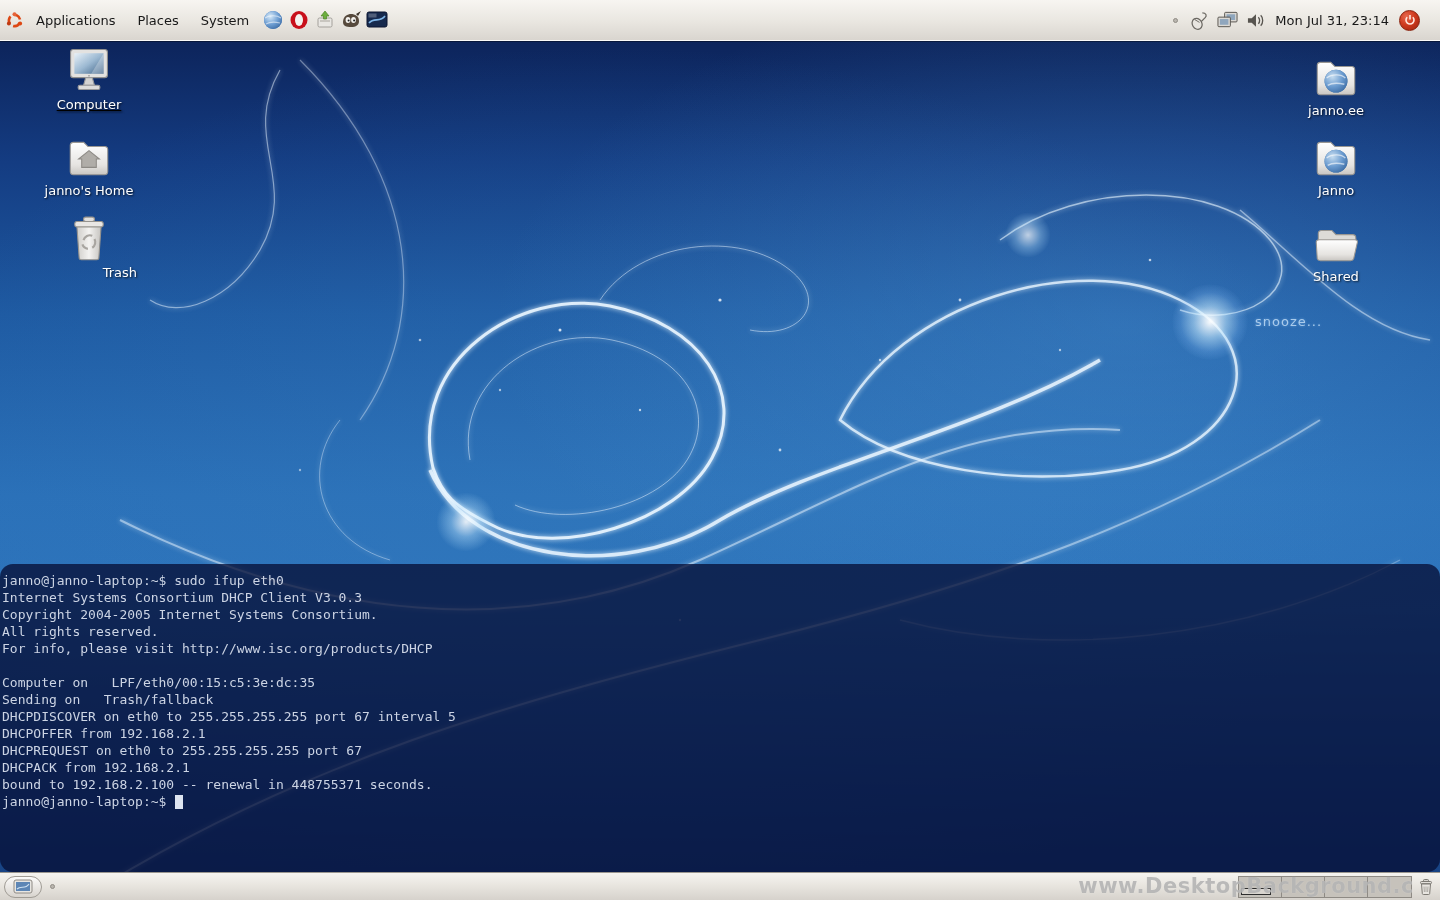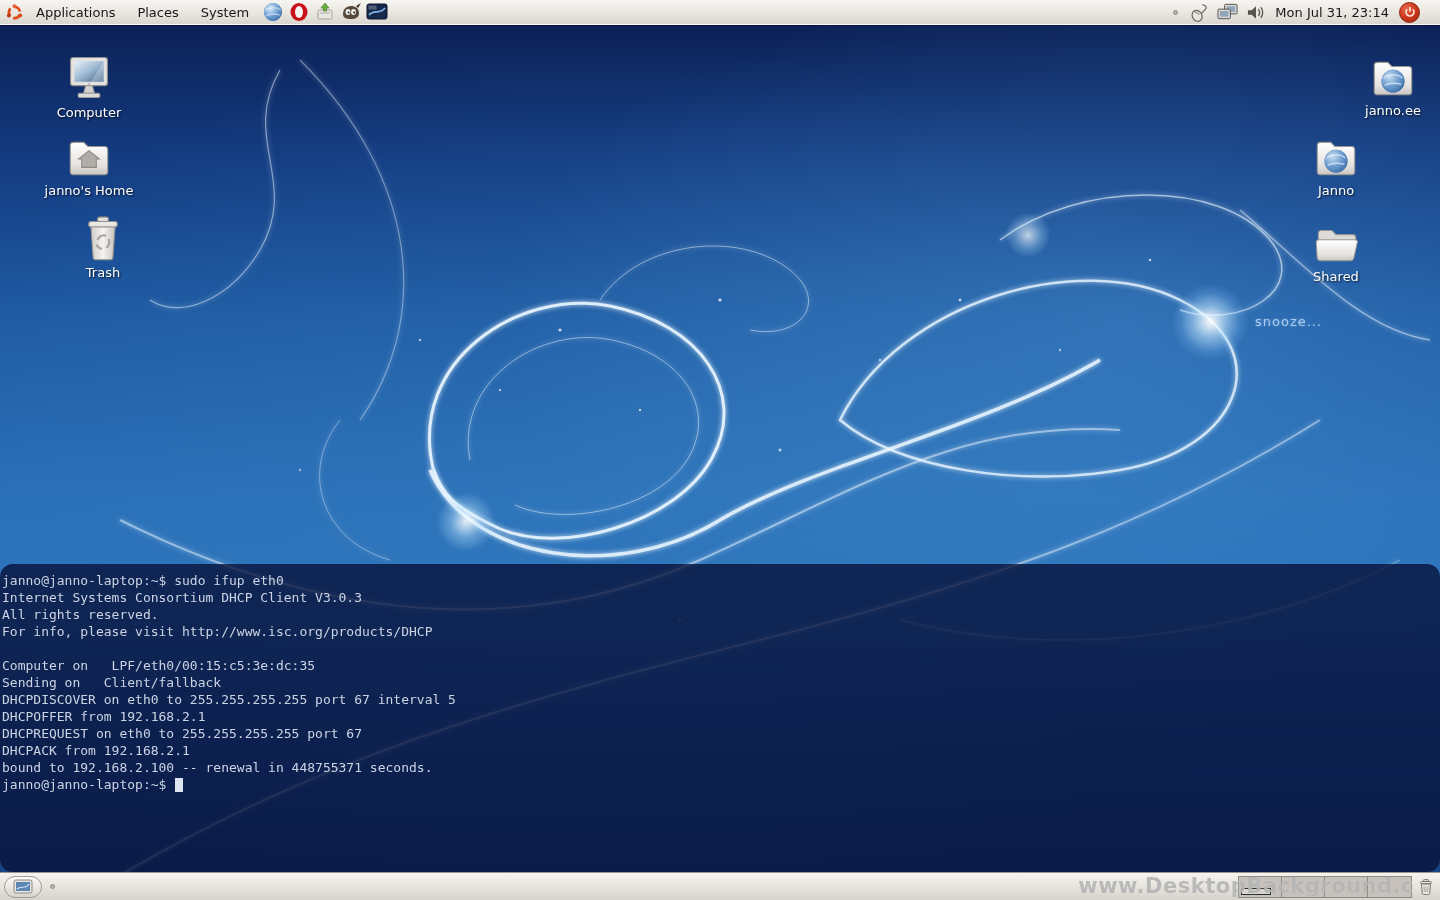--- a/index.html
+++ b/index.html
@@ -19,21 +19,21 @@
   .flare1 { left:1172px; top:284px; width:76px; height:76px;
     background:radial-gradient(circle, rgba(255,255,255,0.95) 0%, rgba(200,235,255,0.55) 30%, rgba(150,200,255,0.2) 55%, rgba(0,0,0,0) 72%); }
   .flare2 { left:436px; top:492px; width:60px; height:60px;
     background:radial-gradient(circle, rgba(255,255,255,0.85) 0%, rgba(190,230,255,0.4) 35%, rgba(0,0,0,0) 70%); }
   .flare3 { left:1005px; top:212px; width:46px; height:46px;
     background:radial-gradient(circle, rgba(255,255,255,0.7) 0%, rgba(190,230,255,0.3) 40%, rgba(0,0,0,0) 70%); }
   .snooze { position:absolute; left:1255px; top:314px; font-size:13px; letter-spacing:1px;
     color:#b8d6f2; opacity:0.9; text-shadow:0 0 3px rgba(160,210,255,0.6); }
 
   
-  .top-panel { position:absolute; left:0; top:0; width:1440px; height:25px; z-index:6;
+  .top-panel { position:absolute; left:0; top:0; width:1440px; height:41px; z-index:6;
     background:linear-gradient(180deg,#f7f5f1 0%, #e9e6e0 55%, #d9d5cf 100%);
     border-bottom:1px solid #fbfaf8; box-shadow:0 1px 0 rgba(0,0,0,0.35);
     display:flex; align-items:center; font-size:13px; color:#181818; }
   .panel-left { display:flex; align-items:center; height:100%; }
   .panel-right { margin-left:auto; display:flex; align-items:center; height:100%; padding-right:20px; }
   .menu { padding:0 11px; height:100%; display:flex; align-items:center; cursor:default; }
   .ubuntu-logo { width:17px; height:17px; margin:0 2px 0 6px; display:inline-block; }
   .launcher { width:24px; height:24px; display:flex; align-items:center; justify-content:center; margin:0 1px; }
   .handle-dot { width:5px; height:5px; border-radius:50%; background:#b9b5ae; border:1px solid #908c85; margin:0 8px; }
   .tray-icon { display:flex; align-items:center; justify-content:center; margin:0 4px; }
@@ -207,21 +207,21 @@
     <span class="clock">Mon Jul 31, 23:14</span>
     <span class="power-btn">
       <svg viewBox="0 0 12 12" width="12" height="12">
         <path d="M3.2 3.2 A4 4 0 1 0 8.8 3.2" stroke="#ffe8e0" stroke-width="1.6" fill="none"></path>
         <line x1="6" y1="1" x2="6" y2="5.5" stroke="#ffe8e0" stroke-width="1.6"></line>
       </svg>
     </span>
   </div>
 </div>
 
-<div class="desk-icon" style="left:41px; top:52px;">
+<div class="desk-icon" style="left:41px; top:44px;text-decoration:underline;">
   <div class="ico">
     <svg viewBox="0 0 48 44" width="52" height="48">
       <defs>
           <linearGradient id="scr" x1="0" y1="0" x2="1" y2="1">
         <stop offset="0" stop-color="#e8f1f8"></stop>
             <stop offset="0.5" stop-color="#9cb9d2"></stop>
             <stop offset="1" stop-color="#3d6186"></stop>
       </linearGradient>
         </defs>
       <rect x="7" y="3" width="34" height="26" rx="2.5" fill="#e3e2e0" stroke="#8f8f8f"></rect>
@@ -245,21 +245,21 @@
             <stop offset="1" stop-color="#c9c6c2"></stop>
       </linearGradient>
         </defs>
       <path d="M6 8 Q6 5 9 5 L19 5 L23 9 L39 9 Q42 9 42 12 L42 33 Q42 36 39 36 L9 36 Q6 36 6 33 Z" fill="url(#fold)" stroke="#9a9792"></path>
       <path d="M24 13 L34 21 L31 21 L31 29 L17 29 L17 21 L14 21 Z" fill="#b0ada8" stroke="#8d8a85"></path>
     </svg>
   </div>
   <div class="lbl">janno's Home</div>
 </div>
 
-<div class="desk-icon" style="left:55px; top:212px;">
+<div class="desk-icon" style="left:41px; top:212px;text-align:right;">
   <div class="ico">
     <svg viewBox="0 0 40 42" width="44" height="46">
       <defs>
           <linearGradient id="tr" x1="0" y1="0" x2="1" y2="0">
         <stop offset="0" stop-color="#cfcdc9"></stop>
             <stop offset="0.5" stop-color="#f4f3f1"></stop>
             <stop offset="1" stop-color="#c6c4c0"></stop>
       </linearGradient>
         </defs>
       <rect x="15" y="1" width="10" height="4" rx="2" fill="#e2e0dd" stroke="#96938e"></rect>
@@ -268,21 +268,21 @@
       <g fill="none" stroke="#a8a5a0" stroke-width="2">
         <path d="M15 22 A6 6 0 0 1 23 18"></path>
         <path d="M25 21 A6 6 0 0 1 23 29"></path>
         <path d="M19 30 A6 6 0 0 1 14 26"></path>
       </g>
     </svg>
   </div>
   <div class="lbl">Trash</div>
 </div>
 
-<div class="desk-icon" style="left:1345px; top:50px;">
+<div class="desk-icon" style="left:1288px; top:50px;">
   <div class="ico">
     <svg viewBox="0 0 48 40" width="50" height="44">
       <path d="M6 8 Q6 5 9 5 L19 5 L23 9 L39 9 Q42 9 42 12 L42 33 Q42 36 39 36 L9 36 Q6 36 6 33 Z" fill="url(#fold)" stroke="#9a9792"></path>
       <circle cx="24" cy="23" r="11" fill="#3a6ea5"></circle>
       <circle cx="24" cy="23" r="11" fill="url(#gl)" opacity="0.9"></circle>
       <path d="M15 20 C20 16 29 16 33 20 M16 27 C21 24 28 25 32 26" stroke="rgba(255,255,255,0.6)" fill="none" stroke-width="1.4"></path>
     </svg>
   </div>
   <div class="lbl">janno.ee</div>
 </div>
@@ -306,25 +306,26 @@
       <path d="M5 18 Q5 16 8 16 L42 16 Q45 16 44.5 18.5 L41 34 Q40.5 36 38 36 L9 36 Q6.5 36 6 34 Z" fill="url(#fold)" stroke="#9a9792"></path>
     </svg>
   </div>
   <div class="lbl">Shared</div>
 </div>
 
 <div class="terminal">
   <div class="terminal-text">
     <div class="tline">janno@janno-laptop:~$ sudo ifup eth0</div>
     <div class="tline">Internet Systems Consortium DHCP Client V3.0.3</div>
+    <div class="tline">Copyright 2004-2005 Internet Systems Consortium.</div>
     <div class="tline">All rights reserved.</div>
     <div class="tline">For info, please visit http://www.isc.org/products/DHCP</div>
     <div class="tline"></div>
     <div class="tline">Computer on   LPF/eth0/00:15:c5:3e:dc:35</div>
-    <div class="tline">Sending on   Client/fallback</div>
+    <div class="tline">Sending on   Trash/fallback</div>
     <div class="tline">DHCPDISCOVER on eth0 to 255.255.255.255 port 67 interval 5</div>
     <div class="tline">DHCPOFFER from 192.168.2.1</div>
     <div class="tline">DHCPREQUEST on eth0 to 255.255.255.255 port 67</div>
     <div class="tline">DHCPACK from 192.168.2.1</div>
     <div class="tline">bound to 192.168.2.100 -- renewal in 448755371 seconds.</div>
     <div class="tline"><span>janno@janno-laptop:~$ </span><span class="cursor"></span></div>
   </div>
 </div>
 
 <div class="bottom-panel">

